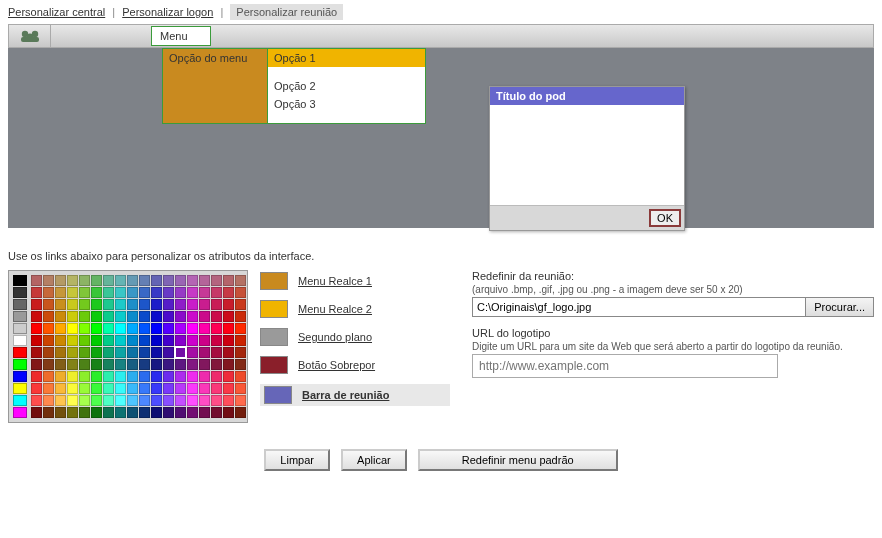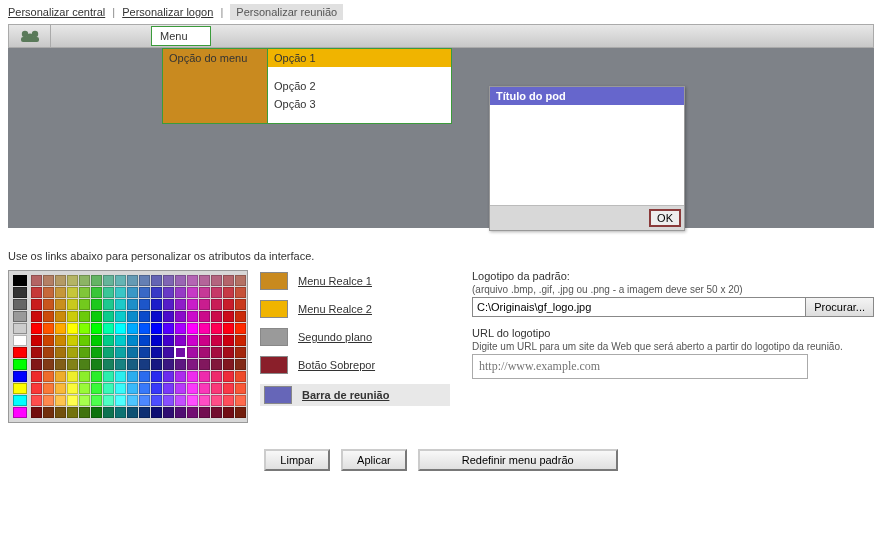--- a/index.html
+++ b/index.html
@@ -12,21 +12,21 @@
   
   .toolbar { display: flex; align-items: center; background: linear-gradient(#e8e8e8,#c8c8c8); border: 1px solid #aaa; height: 24px; margin: 2px 8px 0 8px; }
   .toolbar .icon-slot { width: 42px; height: 100%; display:flex; align-items:center; justify-content:center; border-right:1px solid #aaa; }
   .toolbar .menu-btn { margin-left: 100px; border:1px solid #3b9b3b; background:#fff; padding: 3px 22px 3px 8px; font-size:11px; }
   
   .preview { background:#7e8288; margin: 0 8px; height: 180px; position: relative; }
   
   .menu-panel { position:absolute; left:154px; top:0; display:flex; }
   .menu-col1 { background:#c98a1f; border:1px solid #3b9b3b; width:106px; }
   .menu-col1 div { padding:3px 6px; font-size:11px; color:#333; }
-  .menu-col2 { border:1px solid #3b9b3b; border-left:none; width:184px; background:#fff; }
+  .menu-col2 { border:1px solid #3b9b3b; border-left:none; width:158px; background:#fff; }
   .menu-opt1 { background:#f0b400; padding:3px 6px; font-size:11px; }
   .menu-optn { padding:3px 6px; font-size:11px; background:#fff; }
   
   .pod { position:absolute; left:481px; top:38px; width:196px; background:#fff; border:1px solid #999; box-shadow:1px 1px 3px rgba(0,0,0,.3); }
   .pod-title { background:#6666cc; color:#fff; font-size:11px; font-weight:bold; padding:3px 6px; }
   .pod-body { height:100px; }
   .pod-footer { background:#d8d8d8; padding:3px; text-align:right; border-top:1px solid #bbb; }
   .pod-footer button { border:2px solid #8a3a3a; background:#eee; font-size:11px; padding:1px 6px; }
   
   .instr { padding: 22px 8px 8px 8px; font-size:11px; }
@@ -49,21 +49,21 @@
   .legend-row a { text-decoration: underline; color:#333; font-size:11px; }
   .legend-row.sel-row { background:#e8e8e8; padding:2px 4px; }
   .legend-row.sel-row a { font-weight:bold; }
   
   .right { flex:1; padding-left:10px; }
   .right label { display:block; font-size:11px; margin-bottom:2px; }
   .hint { font-size:10px; color:#555; margin-bottom:2px; }
   .file-row { display:flex; border:1px solid #888; margin-bottom:10px; }
   .file-row input { flex:1; border:none; padding:3px 4px; font-size:11px; font-family:inherit; }
   .file-row button { border:none; border-left:1px solid #888; background:linear-gradient(#f4f4f4,#ddd); font-size:11px; padding:2px 8px; }
-  .url-in { width:336px; border:1px solid #aaa; padding:4px 6px; font-size:12px; color:#888; font-family:Liberation Serif, serif; }
+  .url-in { width:306px; border:1px solid #aaa; padding:4px 6px; font-size:12px; color:#888; font-family:Liberation Sans, sans-serif; }
   
   .btns { text-align:center; padding:26px 0 10px 0; }
   .btns button { font-size:11px; font-family:inherit; border:2px outset #ccc; background:linear-gradient(#f8f8f8,#e0e0e0); padding:3px 14px; margin:0 4px; }
   .btns .wide { padding:3px 42px; }
 </style>
 </head>
 <body>
 
 <div class="tabs">
   <a href="#">Personalizar central</a>
@@ -372,21 +372,21 @@
         <div class="legend-sw" style="background: rgb(138, 31, 42);"></div>
         <a href="#">Botão Sobrepor</a>
       </div>
       <div class="legend-row sel-row">
         <div class="legend-sw" style="background: rgb(102, 102, 184);"></div>
         <a href="#">Barra de reunião</a>
       </div>
     </div>
 
   <div class="right">
-    <label>Logotipo da padrão:</label>
+    <label>Redefinir da reunião:</label>
     <div class="hint">(arquivo .bmp, .gif, .jpg ou .png - a imagem deve ser 50 x 20)</div>
     <div class="file-row">
       <input type="text" value="C:\Originais\gf_logo.jpg" style="">
       <button>Procurar...</button>
     </div>
     <label>URL do logotipo</label>
     <div class="hint">Digite um URL para um site da Web que será aberto a partir do logotipo da reunião.</div>
     <input class="url-in" type="text" placeholder="http://www.example.com" style="">
   </div>
 </div>

